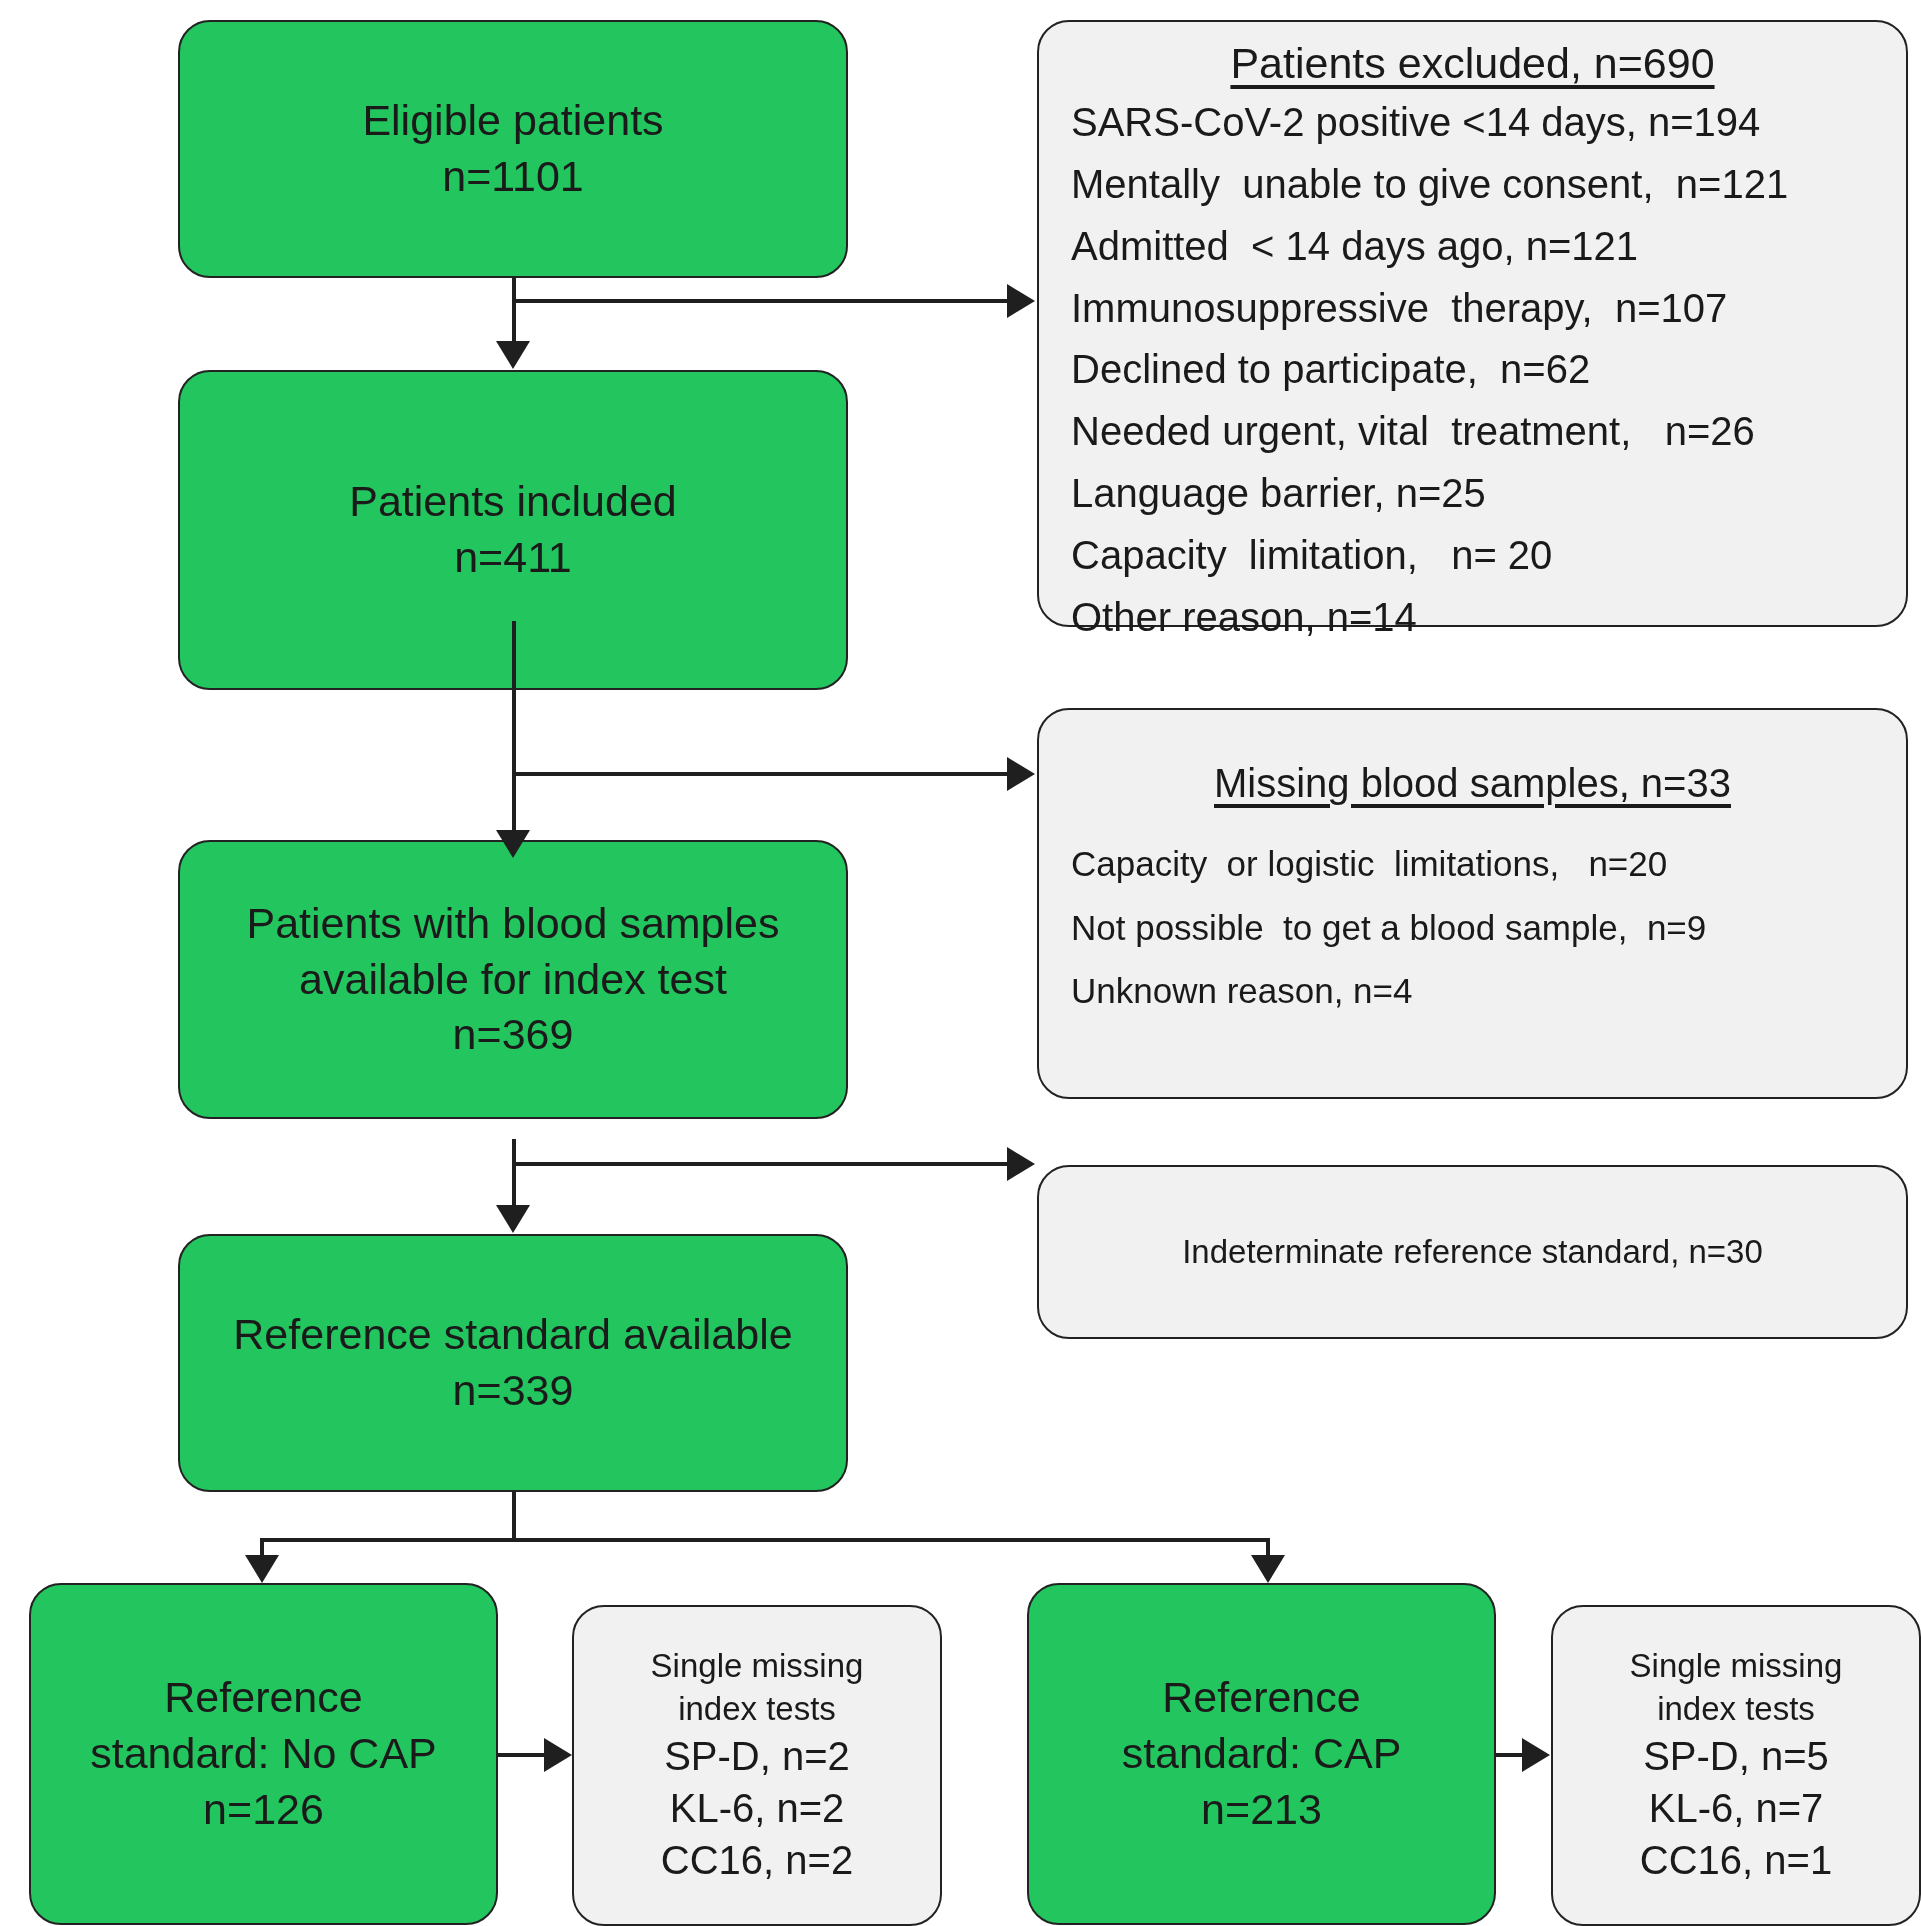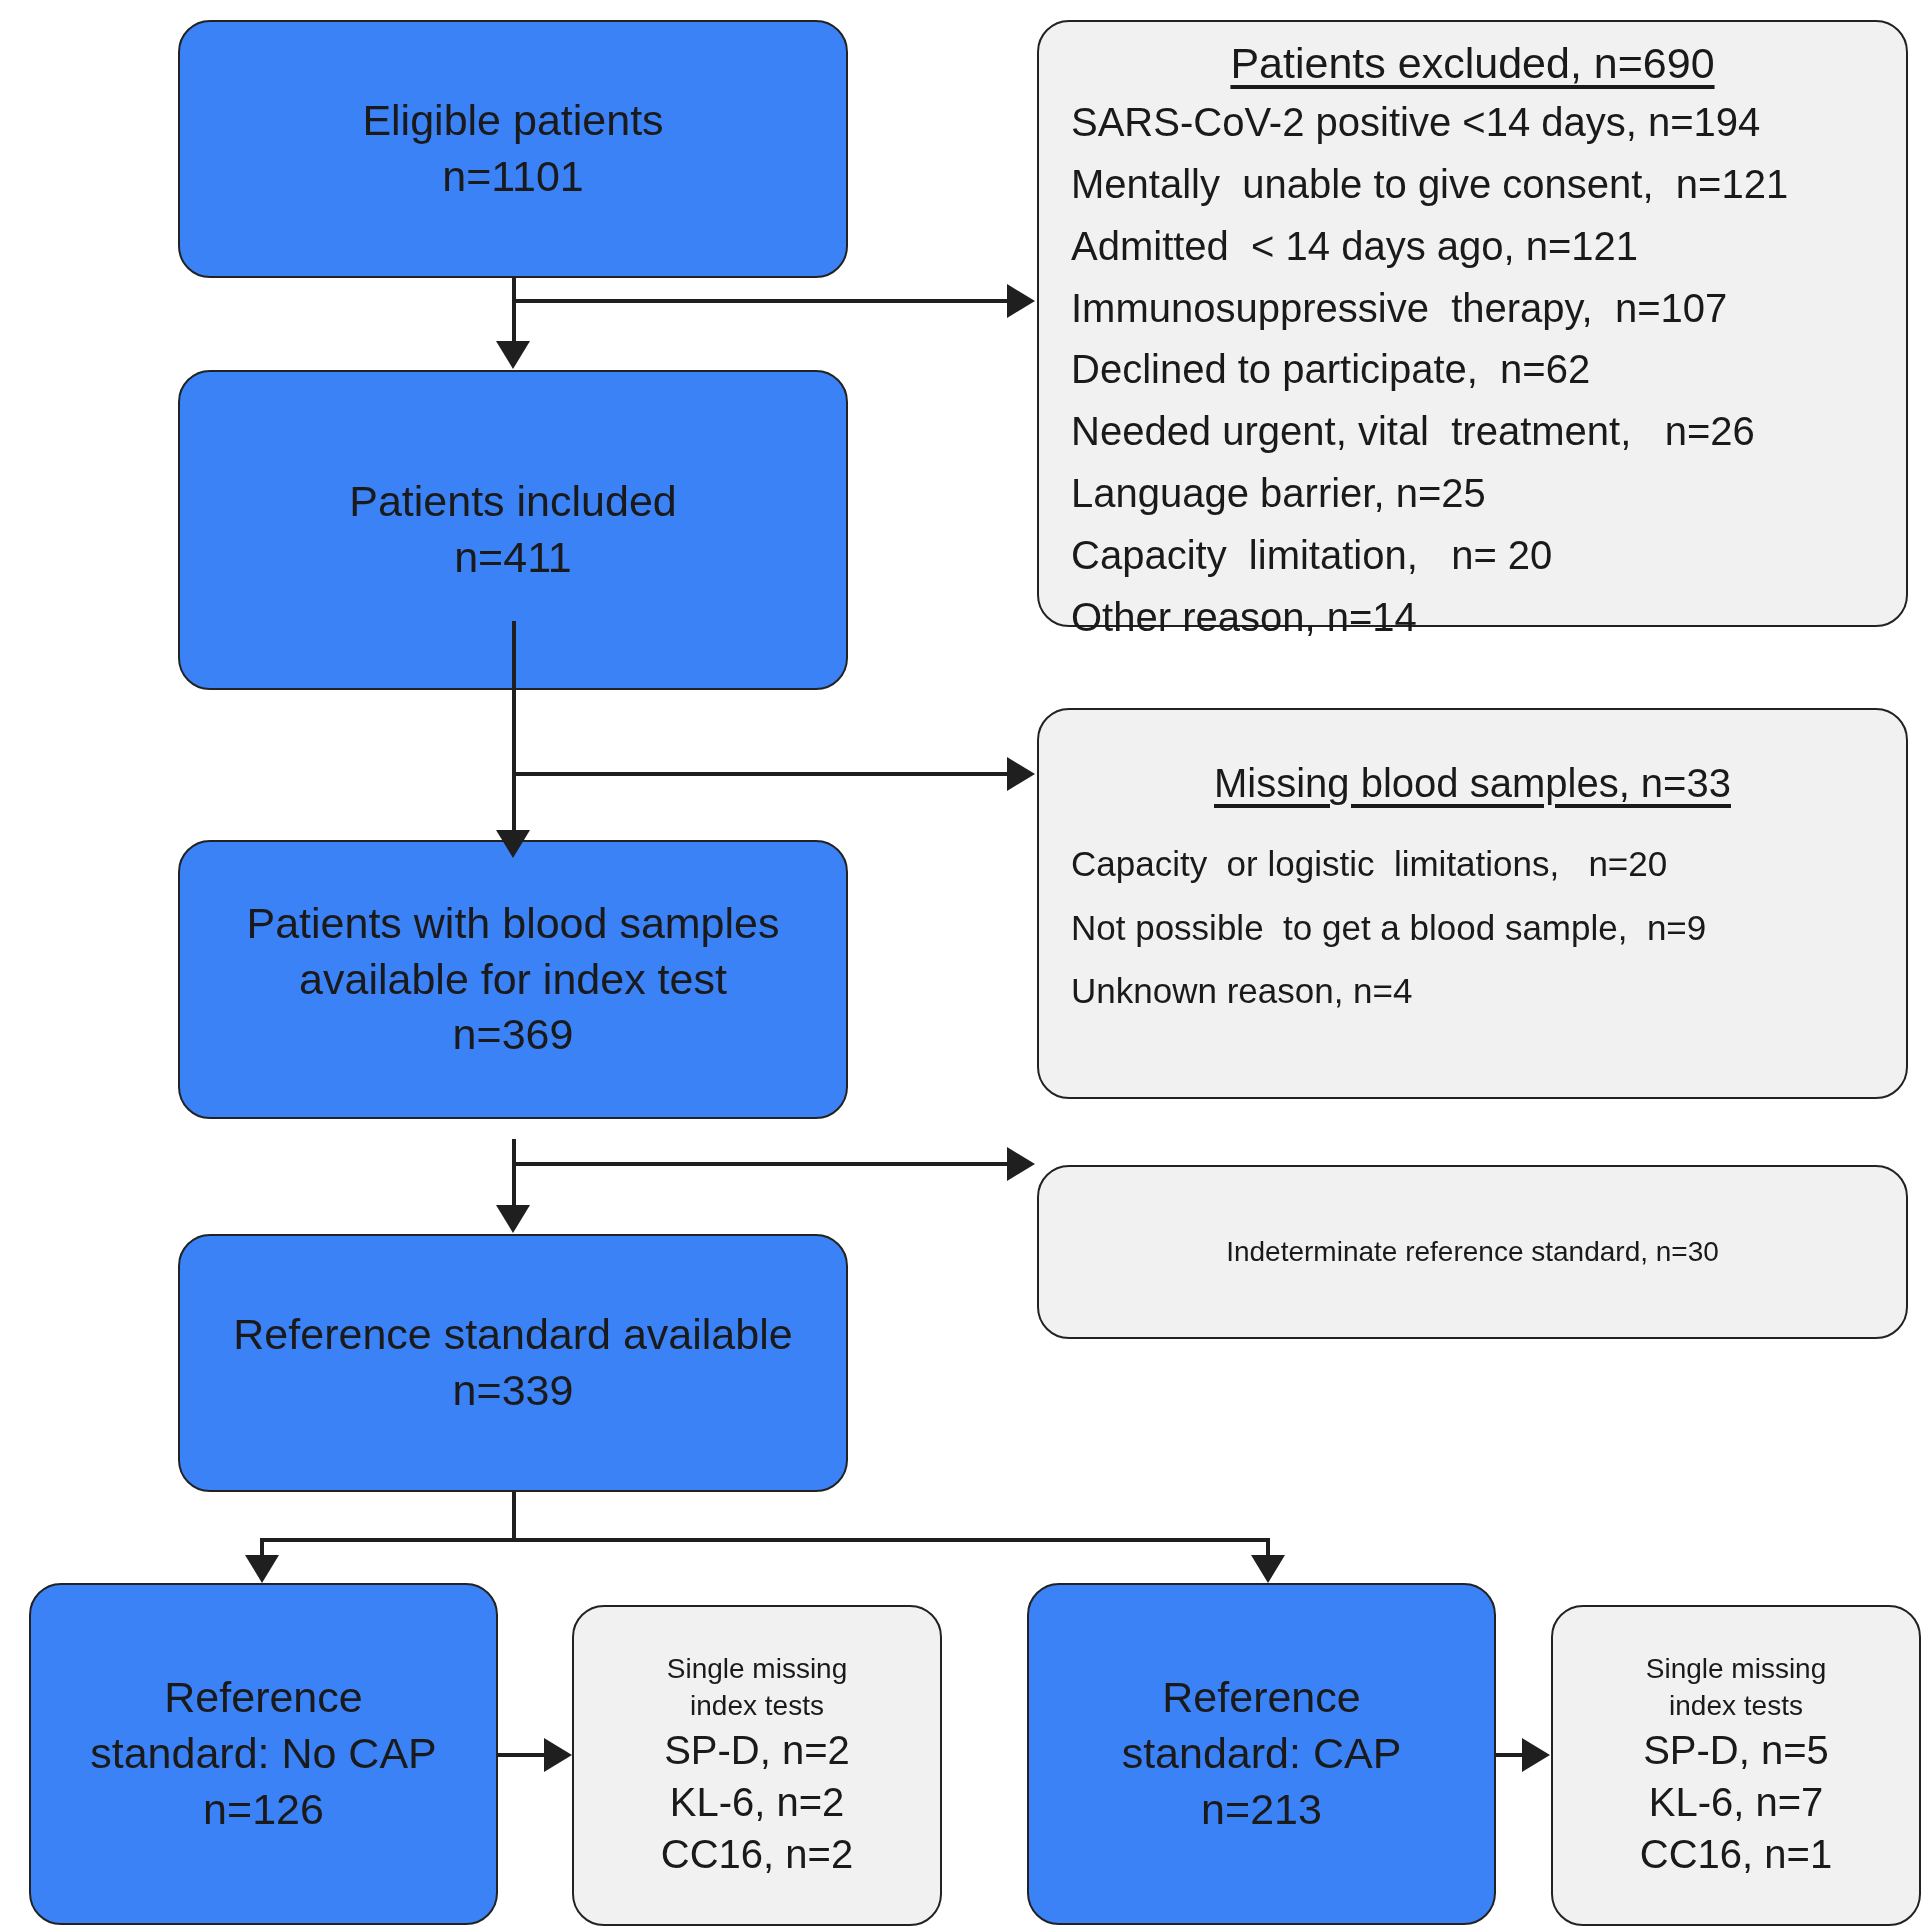--- a/index.html
+++ b/index.html
@@ -14,38 +14,38 @@
     background: #ffffff;
     font-family: "Liberation Sans", sans-serif;
     color: #1a1a1a;
     overflow: hidden;
   }
   .box {
     position: absolute;
     box-sizing: border-box;
     border: 2.8px solid #222222;
     border-radius: 32px;
-    background: #3b82f6;
+    background: #22c55e;
     display: flex;
     flex-direction: column;
     align-items: center;
     justify-content: center;
     text-align: center;
     line-height: 1.30;
   }
   .box.shaded {
     background: #f1f1f1;
   }
   .box .line {
     display: block;
     white-space: pre;
   }
   
   .t-lg  { font-size: 43px; }
-  .t-md  { font-size: 28px; }
+  .t-md  { font-size: 33px; }
   .t-sm  { font-size: 40px; }
   .t-xs  { font-size: 35px; margin-top: 8px; }
 
   .hdr {
     font-size: 43px;
     text-decoration: underline;
     text-underline-offset: 7px;
     text-decoration-thickness: 3.5px;
     display: block;
     white-space: pre;

